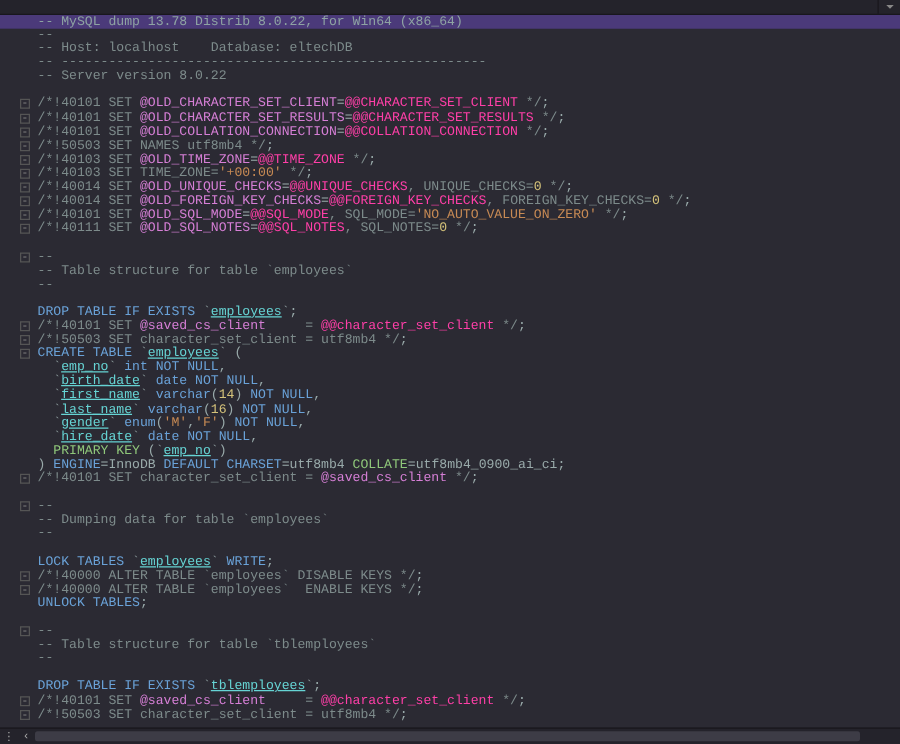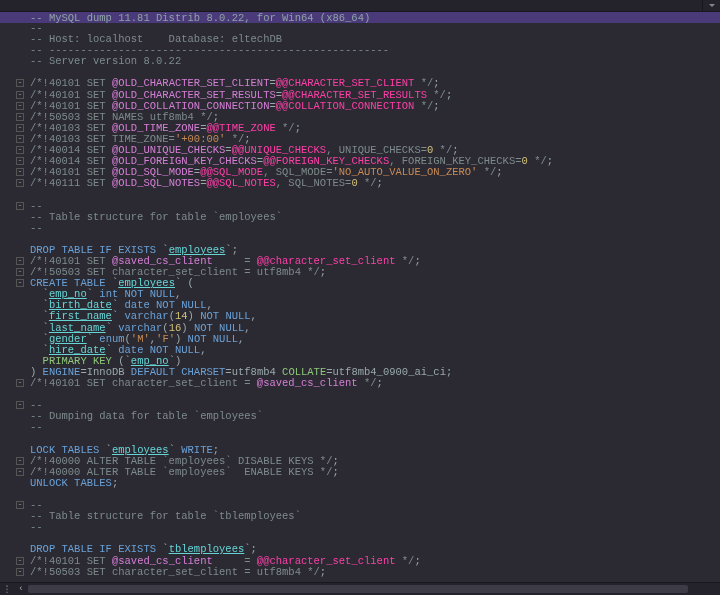--- a/index.html
+++ b/index.html
@@ -90,21 +90,21 @@
 </style>
 </head>
 <body>
 
 <div class="top-bar">
   <div class="spacer"></div>
   <div class="drop"></div>
 </div>
 
 <div class="banner">
-  <span class="c-g">-- MySQL dump 11.81  Distrib 8.0.22, for Win64 (x86_64)</span>
+  <span class="c-g">-- MySQL dump 13.78  Distrib 8.0.22, for Win64 (x86_64)</span>
 </div>
 
 <div class="editor">
   <div class="gutter"></div>
   <div class="code" id="code"><div class="line"><span class="c-c">--</span></div><div class="line"><span class="c-c">-- Host: localhost    Database: eltechDB</span></div><div class="line"><span class="c-c">-- ------------------------------------------------------</span></div><div class="line"><span class="c-c">-- Server version 8.0.22</span></div><div class="line"><span class="c-g"> </span></div><div class="line"><span class="fold"></span><span class="c-c">/*!40101 SET </span><span class="c-v">@OLD_CHARACTER_SET_CLIENT</span><span class="c-g">=</span><span class="c-m">@@CHARACTER_SET_CLIENT</span><span class="c-c"> */</span><span class="c-g">;</span></div><div class="line"><span class="fold"></span><span class="c-c">/*!40101 SET </span><span class="c-v">@OLD_CHARACTER_SET_RESULTS</span><span class="c-g">=</span><span class="c-m">@@CHARACTER_SET_RESULTS</span><span class="c-c"> */</span><span class="c-g">;</span></div><div class="line"><span class="fold"></span><span class="c-c">/*!40101 SET </span><span class="c-v">@OLD_COLLATION_CONNECTION</span><span class="c-g">=</span><span class="c-m">@@COLLATION_CONNECTION</span><span class="c-c"> */</span><span class="c-g">;</span></div><div class="line"><span class="fold"></span><span class="c-c">/*!50503 SET NAMES utf8mb4 */</span><span class="c-g">;</span></div><div class="line"><span class="fold"></span><span class="c-c">/*!40103 SET </span><span class="c-v">@OLD_TIME_ZONE</span><span class="c-g">=</span><span class="c-m">@@TIME_ZONE</span><span class="c-c"> */</span><span class="c-g">;</span></div><div class="line"><span class="fold"></span><span class="c-c">/*!40103 SET TIME_ZONE=</span><span class="c-s">'+00:00'</span><span class="c-c"> */</span><span class="c-g">;</span></div><div class="line"><span class="fold"></span><span class="c-c">/*!40014 SET </span><span class="c-v">@OLD_UNIQUE_CHECKS</span><span class="c-g">=</span><span class="c-m">@@UNIQUE_CHECKS</span><span class="c-c">, UNIQUE_CHECKS=</span><span class="c-n">0</span><span class="c-c"> */</span><span class="c-g">;</span></div><div class="line"><span class="fold"></span><span class="c-c">/*!40014 SET </span><span class="c-v">@OLD_FOREIGN_KEY_CHECKS</span><span class="c-g">=</span><span class="c-m">@@FOREIGN_KEY_CHECKS</span><span class="c-c">, FOREIGN_KEY_CHECKS=</span><span class="c-n">0</span><span class="c-c"> */</span><span class="c-g">;</span></div><div class="line"><span class="fold"></span><span class="c-c">/*!40101 SET </span><span class="c-v">@OLD_SQL_MODE</span><span class="c-g">=</span><span class="c-m">@@SQL_MODE</span><span class="c-c">, SQL_MODE=</span><span class="c-s">'NO_AUTO_VALUE_ON_ZERO'</span><span class="c-c"> */</span><span class="c-g">;</span></div><div class="line"><span class="fold"></span><span class="c-c">/*!40111 SET </span><span class="c-v">@OLD_SQL_NOTES</span><span class="c-g">=</span><span class="c-m">@@SQL_NOTES</span><span class="c-c">, SQL_NOTES=</span><span class="c-n">0</span><span class="c-c"> */</span><span class="c-g">;</span></div><div class="line"><span class="c-g"> </span></div><div class="line"><span class="fold"></span><span class="c-c">--</span></div><div class="line"><span class="c-c">-- Table structure for table `employees`</span></div><div class="line"><span class="c-c">--</span></div><div class="line"><span class="c-g"> </span></div><div class="line"><span class="c-b">DROP TABLE IF EXISTS</span><span class="c-g"> `</span><span class="c-t">employees</span><span class="c-g">`;</span></div><div class="line"><span class="fold"></span><span class="c-c">/*!40101 SET </span><span class="c-v">@saved_cs_client</span><span class="c-c">     = </span><span class="c-m">@@character_set_client</span><span class="c-c"> */</span><span class="c-g">;</span></div><div class="line"><span class="fold"></span><span class="c-c">/*!50503 SET character_set_client = utf8mb4 */</span><span class="c-g">;</span></div><div class="line"><span class="fold"></span><span class="c-b">CREATE TABLE</span><span class="c-g"> `</span><span class="c-t">employees</span><span class="c-g">` (</span></div><div class="line"><span class="c-g">  `</span><span class="c-t">emp_no</span><span class="c-g">` </span><span class="c-b">int NOT NULL</span><span class="c-g">,</span></div><div class="line"><span class="c-g">  `</span><span class="c-t">birth_date</span><span class="c-g">` </span><span class="c-b">date NOT NULL</span><span class="c-g">,</span></div><div class="line"><span class="c-g">  `</span><span class="c-t">first_name</span><span class="c-g">` </span><span class="c-b">varchar</span><span class="c-g">(</span><span class="c-n">14</span><span class="c-g">) </span><span class="c-b">NOT NULL</span><span class="c-g">,</span></div><div class="line"><span class="c-g">  `</span><span class="c-t">last_name</span><span class="c-g">` </span><span class="c-b">varchar</span><span class="c-g">(</span><span class="c-n">16</span><span class="c-g">) </span><span class="c-b">NOT NULL</span><span class="c-g">,</span></div><div class="line"><span class="c-g">  `</span><span class="c-t">gender</span><span class="c-g">` </span><span class="c-b">enum</span><span class="c-g">(</span><span class="c-s">'M'</span><span class="c-g">,</span><span class="c-s">'F'</span><span class="c-g">) </span><span class="c-b">NOT NULL</span><span class="c-g">,</span></div><div class="line"><span class="c-g">  `</span><span class="c-t">hire_date</span><span class="c-g">` </span><span class="c-b">date NOT NULL</span><span class="c-g">,</span></div><div class="line"><span class="c-g">  </span><span class="c-gr">PRIMARY KEY</span><span class="c-g"> (`</span><span class="c-t">emp_no</span><span class="c-g">`)</span></div><div class="line"><span class="c-g">) </span><span class="c-b">ENGINE</span><span class="c-g">=</span><span class="c-g">InnoDB </span><span class="c-b">DEFAULT CHARSET</span><span class="c-g">=</span><span class="c-g">utf8mb4 </span><span class="c-gr">COLLATE</span><span class="c-g">=</span><span class="c-g">utf8mb4_0900_ai_ci;</span></div><div class="line"><span class="fold"></span><span class="c-c">/*!40101 SET character_set_client = </span><span class="c-v">@saved_cs_client</span><span class="c-c"> */</span><span class="c-g">;</span></div><div class="line"><span class="c-g"> </span></div><div class="line"><span class="fold"></span><span class="c-c">--</span></div><div class="line"><span class="c-c">-- Dumping data for table `employees`</span></div><div class="line"><span class="c-c">--</span></div><div class="line"><span class="c-g"> </span></div><div class="line"><span class="c-b">LOCK TABLES</span><span class="c-g"> `</span><span class="c-t">employees</span><span class="c-g">` </span><span class="c-b">WRITE</span><span class="c-g">;</span></div><div class="line"><span class="fold"></span><span class="c-c">/*!40000 ALTER TABLE `employees` DISABLE KEYS */</span><span class="c-g">;</span></div><div class="line"><span class="fold"></span><span class="c-c">/*!40000 ALTER TABLE `employees`  ENABLE KEYS */</span><span class="c-g">;</span></div><div class="line"><span class="c-b">UNLOCK TABLES</span><span class="c-g">;</span></div><div class="line"><span class="c-g"> </span></div><div class="line"><span class="fold"></span><span class="c-c">--</span></div><div class="line"><span class="c-c">-- Table structure for table `tblemployees`</span></div><div class="line"><span class="c-c">--</span></div><div class="line"><span class="c-g"> </span></div><div class="line"><span class="c-b">DROP TABLE IF EXISTS</span><span class="c-g"> `</span><span class="c-t">tblemployees</span><span class="c-g">`;</span></div><div class="line"><span class="fold"></span><span class="c-c">/*!40101 SET </span><span class="c-v">@saved_cs_client</span><span class="c-c">     = </span><span class="c-m">@@character_set_client</span><span class="c-c"> */</span><span class="c-g">;</span></div><div class="line"><span class="fold"></span><span class="c-c">/*!50503 SET character_set_client = utf8mb4 */</span><span class="c-g">;</span></div></div>
 </div>
 
 <div class="bottom">
   <div class="icon">⋮</div>
   <div class="icon">‹</div>

